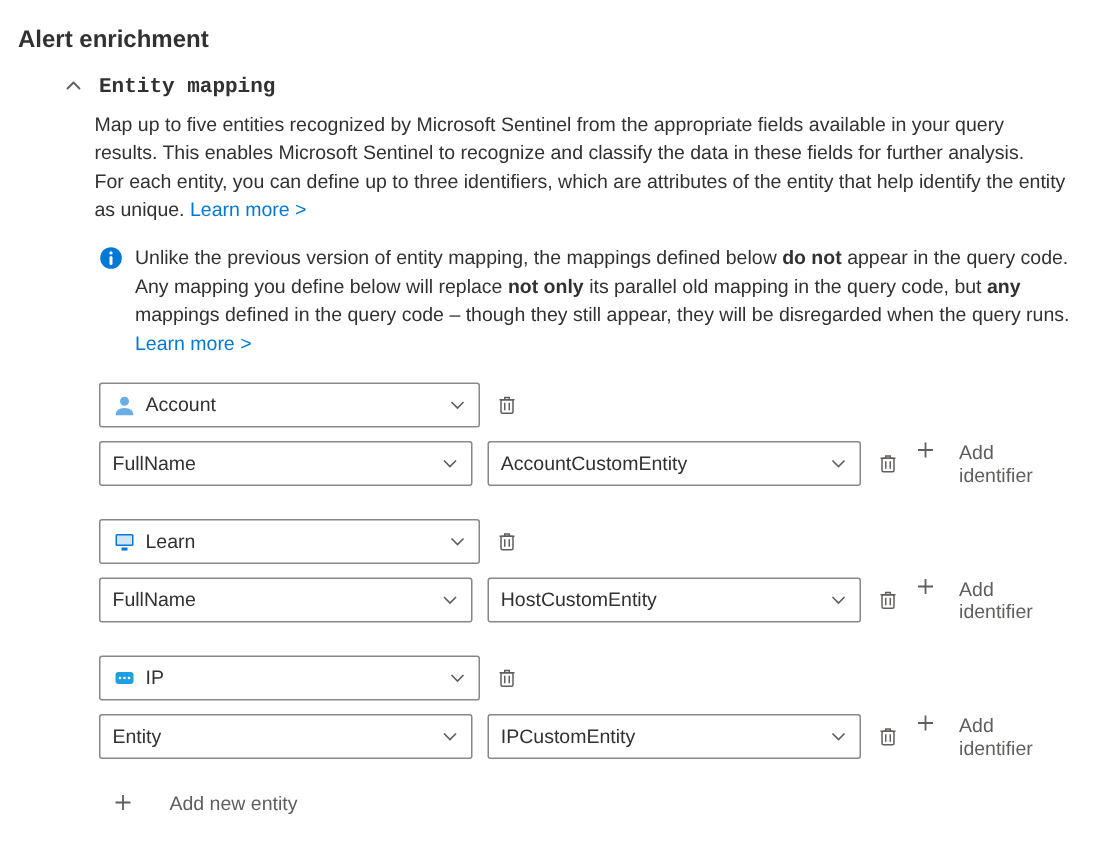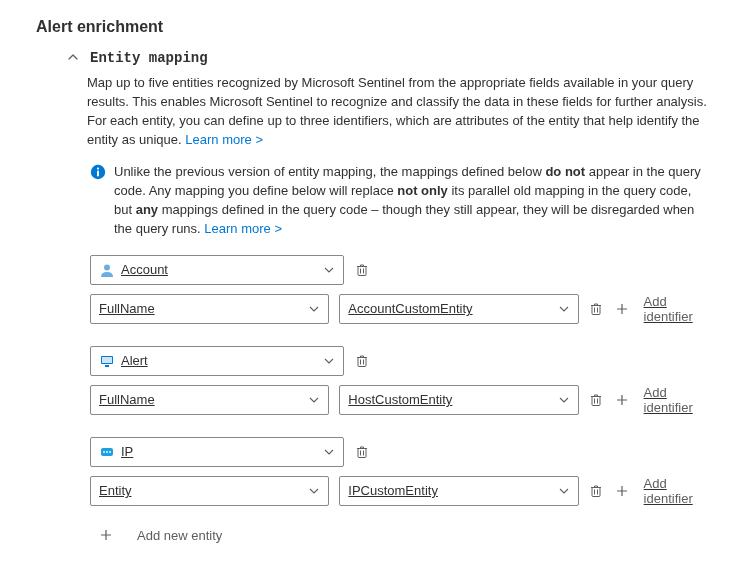--- a/index.html
+++ b/index.html
@@ -5,21 +5,21 @@
   * { box-sizing: border-box; }
   body {
     margin: 0;
     padding: 0;
     font-family: "Segoe UI", -apple-system, BlinkMacSystemFont, sans-serif;
     font-size: 13px;
     color: #323130;
     background: #fff;
     width: 733px;
   }
-  .page { padding: 18px 20px 20px 36px; }
+  .page { padding: 18px 20px 20px 12px; }
   h1 {
     font-size: 16px;
     font-weight: 600;
     margin: 0 0 14px 0;
     color: #323130;
   }
   .section-header {
     display: flex;
     align-items: flex-start;
     margin: 0 0 8px 30px;
@@ -59,21 +59,21 @@
     height: 16px;
     margin-right: 8px;
     flex: 0 0 16px;
     margin-top: 1px;
   }
   .info-text {
     line-height: 1.45;
     color: #323130;
   }
   .info-text .em { font-weight: 600; }
-  .entity-block { margin: 0 0 22px 54px; text-decoration: underline; }
+  .entity-block { margin: 0 0 22px 54px; }
   .row {
     display: flex;
     align-items: center;
     margin-bottom: 9px;
     gap: 10px;
   }
   .dropdown {
     width: 254px;
     height: 30px;
     border: 1px solid #8a8886;
@@ -108,21 +108,21 @@
     width: 16px;
     height: 16px;
     display: flex;
     align-items: center;
     justify-content: center;
     cursor: pointer;
     color: #605e5c;
   }
   .add-id-btn {
     display: flex;
-    align-items: center;
+    align-items: flex-start;
     gap: 16px;
     cursor: pointer;
     color: #605e5c;
     font-size: 13px;
     padding-left: 2px;
   }
   .add-entity-btn {
     display: flex;
     align-items: center;
     gap: 25px;
@@ -229,21 +229,21 @@
   <div class="entity-block">
     <div class="row">
       <div class="dropdown">
         <span class="dd-icon">
           <svg width="14" height="14" viewBox="0 0 14 14">
               <rect x="1" y="2" width="12" height="8" rx="1" fill="#0078d4"></rect>
               <rect x="2" y="3" width="10" height="6" fill="#cfe5f6"></rect>
               <rect x="5" y="11" width="4" height="2" fill="#0078d4"></rect>
             </svg>
         </span>
-        <span class="dd-label">Alert</span>
+        <span class="dd-label">Learn</span>
         <span class="dd-chev">
           <svg width="10" height="10" viewBox="0 0 10 10">
               <path d="M1 3 L5 7 L9 3" stroke="#605e5c" stroke-width="1.1" fill="none"></path>
             </svg>
         </span>
       </div>
       <span class="icon-btn">
         <svg width="14" height="14" viewBox="0 0 14 14">
             <rect x="3" y="3.5" width="8" height="9" rx="1" stroke="#605e5c" fill="none"></rect>
             <path d="M2 3.5 H12 M5.5 2 H8.5 V3.5 H5.5 Z M5.5 5.5 V10.5 M8.5 5.5 V10.5" stroke="#605e5c" fill="none"></path>

